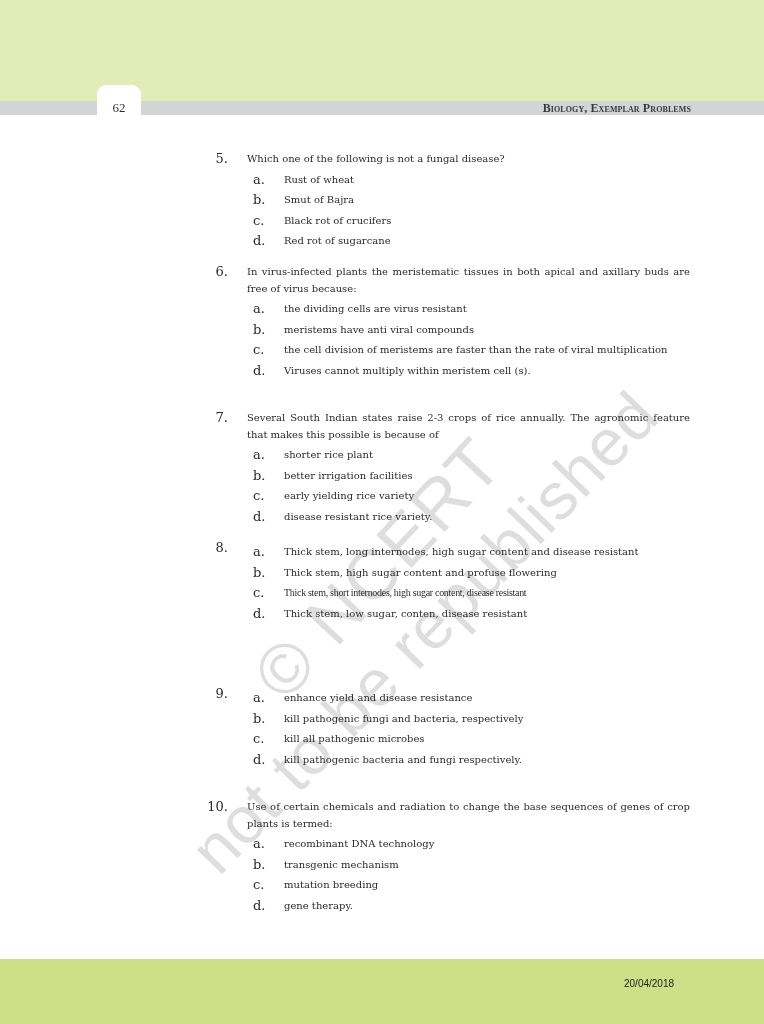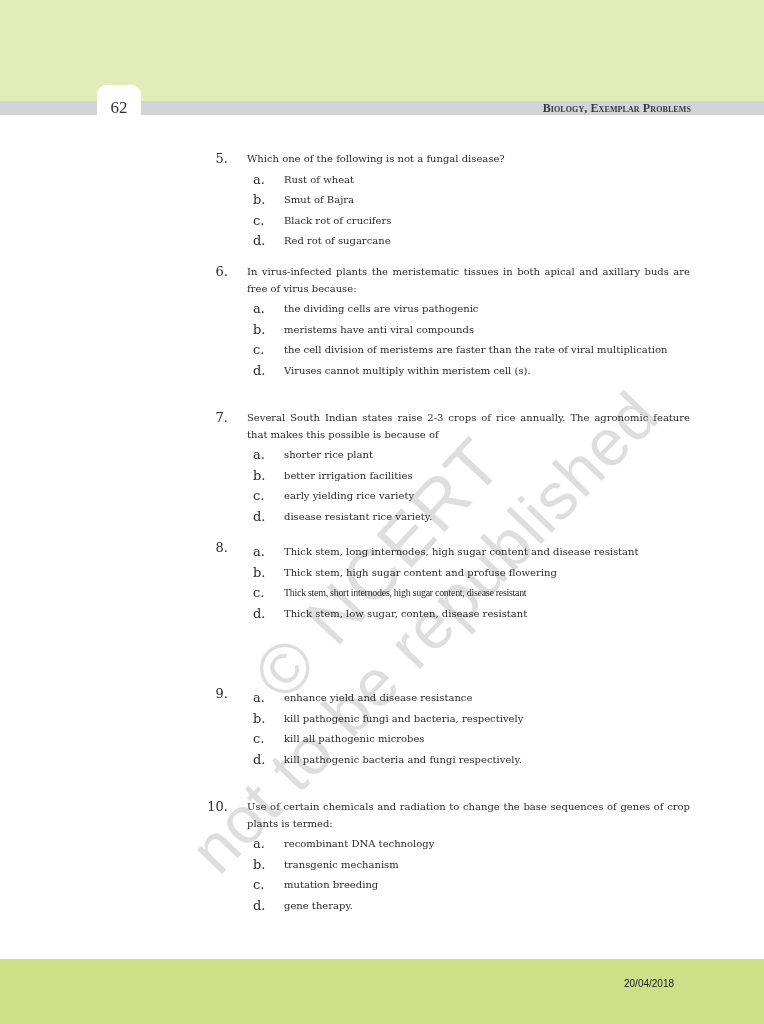--- a/index.html
+++ b/index.html
@@ -16,21 +16,21 @@
     .header-grey {
       position: absolute; left: 0; top: 101px; width: 764px; height: 14px;
       background: #d3d4d6;
     }
     .page-tab {
       position: absolute; left: 97px; top: 85px; width: 44px; height: 30px;
       background: #ffffff; border-radius: 9px 9px 0 0;
     }
     .page-number {
       position: absolute; left: 97px; top: 99px; width: 44px; text-align: center;
-      font-family: "Liberation Serif", serif; font-size: 17px; color: #333;
+      font-family: "Liberation Serif", serif; font-size: 13px; color: #333;
       line-height: 18px;
     }
     .running-title {
       position: absolute; right: 73px; top: 101px; line-height: 15px;
       font-family: "Liberation Serif", serif; font-size: 12px; color: #3a3a3a;
       font-variant: small-caps; letter-spacing: 0.1px; font-weight: bold;
     }
     .footer {
       position: absolute; left: 0; top: 959px; width: 764px; height: 65px;
       background: #cddf87;
@@ -101,21 +101,21 @@
         </div>
     </div>
   </div>
 
   <div class="question" style="top:264px;">
     <div class="q-num">6.</div>
     <div class="q-text">In virus-infected plants the meristematic tissues in both apical and axillary buds are free of virus because:</div>
     <div class="options">
       <div class="option">
           <span class="opt-letter">a.</span>
-          <div class="opt-text">the dividing cells are virus pathogenic</div>
+          <div class="opt-text">the dividing cells are virus resistant</div>
         </div>
       <div class="option">
           <span class="opt-letter">b.</span>
           <div class="opt-text">meristems have anti viral compounds</div>
         </div>
       <div class="option">
           <span class="opt-letter">c.</span>
           <div class="opt-text">the cell division of meristems are faster than the rate of viral multiplication</div>
         </div>
       <div class="option">

